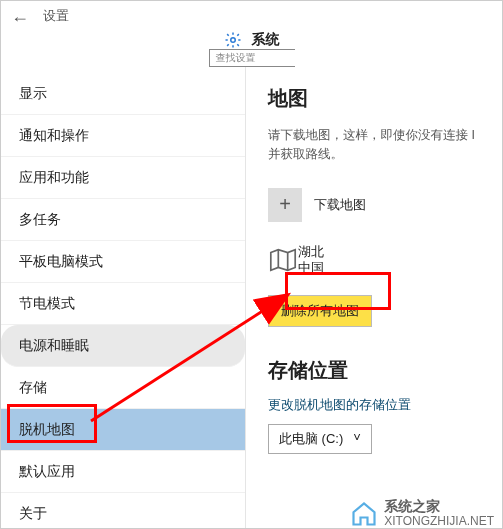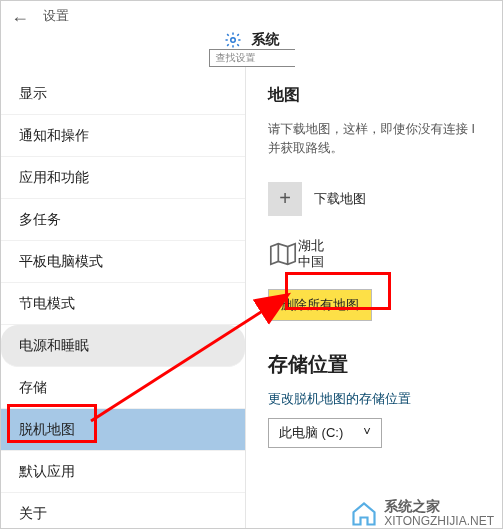--- a/index.html
+++ b/index.html
@@ -65,41 +65,41 @@
     font-size: 14px;
     color: #222;
   }
   .sidebar-item.hover { background:#e9e9e9;border-radius:17px; }
   .sidebar-item.selected { background:#a6c8e6; }
   .main {
     flex: 1;
     padding: 18px 0 0 22px;
     background:#fff;
   }
-  .main h2 { font-size: 16px; font-weight:600; margin-bottom: 14px; }
+  .main h2 { font-size: 20px; font-weight:600; margin-bottom: 14px; }
   .desc { font-size: 12.5px; color:#555; line-height:1.5; margin-bottom:24px; }
   .download-row { display:flex; align-items:center; gap:12px; margin-bottom:22px; }
   .plus-box {
     width:34px; height:34px; background:#ddd; display:flex; align-items:center; justify-content:center;
     font-size:20px; color:#555; cursor:pointer;
   }
   .map-row { display:flex; align-items:center; margin-bottom:18px; }
   .map-icon { width:30px; height:28px; }
   .map-labels { line-height:1.3; font-size:13px; }
   .delete-btn {
     border:1px solid #bbb; background:#fde047;
     padding:6px 12px; font-size:13px; cursor:pointer;
     display:inline-block;
   }
   .section-h3 { font-size:20px; font-weight:600; margin:30px 0 12px; }
   .storage-desc { font-size:13px; color:#0c4a6e; margin-bottom:10px; }
   .select-box {
     border:1px solid #aaa; background:#fff;
     padding:5px 10px; font-size:13px; cursor:pointer;
-    display:inline-flex; align-items:flex-start; gap:20px;
+    display:inline-flex; align-items:flex-start; gap:10px;
   }
   
   .hl { position:absolute; border:3px solid #f00; pointer-events:none; }
   
   .arrow-svg { position:absolute; pointer-events:none; }
   
   .watermark { position:absolute; right:8px; bottom:0; display:flex; align-items:center; gap:6px; opacity:0.85; }
   .watermark .wm-text { line-height:1.1; font-size:12px; color:#555; text-align:left;}
   .watermark .wm-text .big{ font-weight:700; font-size:14px; color:#444;}
   .wm-logo{ width:28px;height:28px; }

